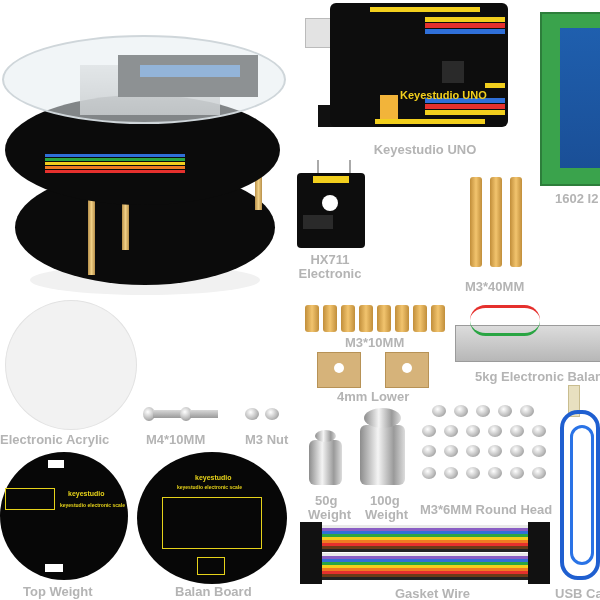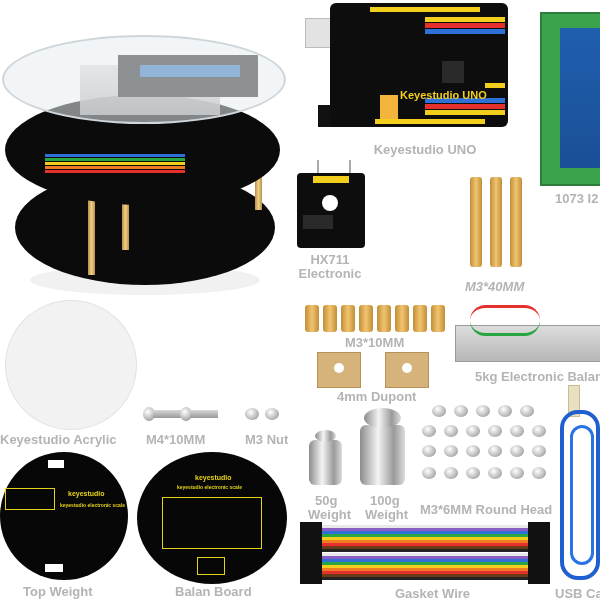--- a/index.html
+++ b/index.html
@@ -68,60 +68,60 @@
     <div class="abs" style="left:112px;top:58px;width:22px;height:22px;background:#2a2a2a;"></div>
     <div class="abs" style="left:50px;top:92px;width:18px;height:24px;background:#f2b43a;"></div>
     <span class="ylw" style="left:70px;top:86px;font-size:11px;color:#f2cf1d;">Keyestudio UNO</span>
   </div>
   <span class="lbl" style="left:40px;top:143px;width:170px;">Keyestudio UNO</span>
 </div>
 
 <div class="abs lcd" style="left:540px;top:12px;width:70px;height:170px;">
   <div class="lcdscreen" style="left:18px;top:14px;width:60px;height:140px;"></div>
 </div>
-<span class="lbl" style="left:555px;top:192px;">1073 I2</span>
+<span class="lbl" style="left:555px;top:192px;">1602 I2</span>
 
 <div class="abs" style="left:295px;top:160px;width:75px;height:115px;">
   <div class="abs" style="left:22px;top:0;width:30px;height:15px;border-left:2px solid #aaa;border-right:2px solid #aaa;"></div>
   <div class="abs" style="left:2px;top:13px;width:68px;height:75px;background:#0d0d0d;border-radius:4px;">
     <div style="position:absolute;left:16px;top:3px;width:36px;height:7px;background:#f2cf1d;"></div>
     <div style="position:absolute;left:25px;top:22px;width:16px;height:16px;border-radius:50%;background:#fff;"></div>
     <div style="position:absolute;left:6px;top:42px;width:30px;height:14px;background:#2a2a2a;"></div>
   </div>
   <span class="lbl" style="left:0;top:93px;width:70px;">HX711</span>
   <span class="lbl" style="left:-5px;top:107px;width:80px;">Electronic</span>
 </div>
 
 <div class="standoff" style="left:470px;top:177px;width:12px;height:90px;"></div>
 <div class="standoff" style="left:490px;top:177px;width:12px;height:90px;"></div>
 <div class="standoff" style="left:510px;top:177px;width:12px;height:90px;"></div>
-<span class="lbl" style="left:465px;top:280px;font-style:italic;">M3*40MM</span>
+<span class="lbl" style="left:465px;top:280px;">M3*40MM</span>
 
 <div class="abs" style="left:305px;top:305px;width:140px;height:28px;">
   <div class="standoff" style="left:0;top:0;width:14px;height:27px;"></div>
   <div class="standoff" style="left:18px;top:0;width:14px;height:27px;"></div>
   <div class="standoff" style="left:36px;top:0;width:14px;height:27px;"></div>
   <div class="standoff" style="left:54px;top:0;width:14px;height:27px;"></div>
   <div class="standoff" style="left:72px;top:0;width:14px;height:27px;"></div>
   <div class="standoff" style="left:90px;top:0;width:14px;height:27px;"></div>
   <div class="standoff" style="left:108px;top:0;width:14px;height:27px;"></div>
   <div class="standoff" style="left:126px;top:0;width:14px;height:27px;"></div>
 </div>
 <span class="lbl" style="left:345px;top:336px;">M3*10MM</span>
 
 <div class="gasket" style="left:317px;top:352px;width:42px;height:34px;"></div>
 <div class="gasket" style="left:385px;top:352px;width:42px;height:34px;"></div>
-<span class="lbl" style="left:337px;top:390px;">4mm Dupont</span>
+<span class="lbl" style="left:337px;top:390px;">4mm Lower</span>
 
 <div class="loadcell" style="left:455px;top:325px;width:150px;height:35px;"></div>
 <div class="abs" style="left:470px;top:305px;width:70px;height:25px;border-top:3px solid #e5302d;border-bottom:3px solid #29a543;border-radius:20px;"></div>
 <span class="lbl" style="left:475px;top:370px;">5kg Electronic Balan</span>
 
 <div class="disc" style="left:5px;top:300px;width:130px;height:128px;background:#f2f2f2;border:1px solid #e2e2e2;"></div>
-<span class="lbl" style="left:0;top:433px;">Keyestudio Acrylic</span>
+<span class="lbl" style="left:0;top:433px;">Electronic Acrylic</span>
 
 <div class="abs" style="left:143px;top:407px;width:40px;height:14px;">
   <div class="screw" style="left:0;top:0;width:12px;height:14px;"></div>
   <div style="position:absolute;left:10px;top:3px;width:28px;height:8px;background:linear-gradient(180deg,#d8d8d8,#9a9a9a);"></div>
 </div>
 <div class="abs" style="left:180px;top:407px;width:40px;height:14px;">
   <div class="screw" style="left:0;top:0;width:12px;height:14px;"></div>
   <div style="position:absolute;left:10px;top:3px;width:28px;height:8px;background:linear-gradient(180deg,#d8d8d8,#9a9a9a);"></div>
 </div>
 <span class="lbl" style="left:146px;top:433px;">M4*10MM</span>

